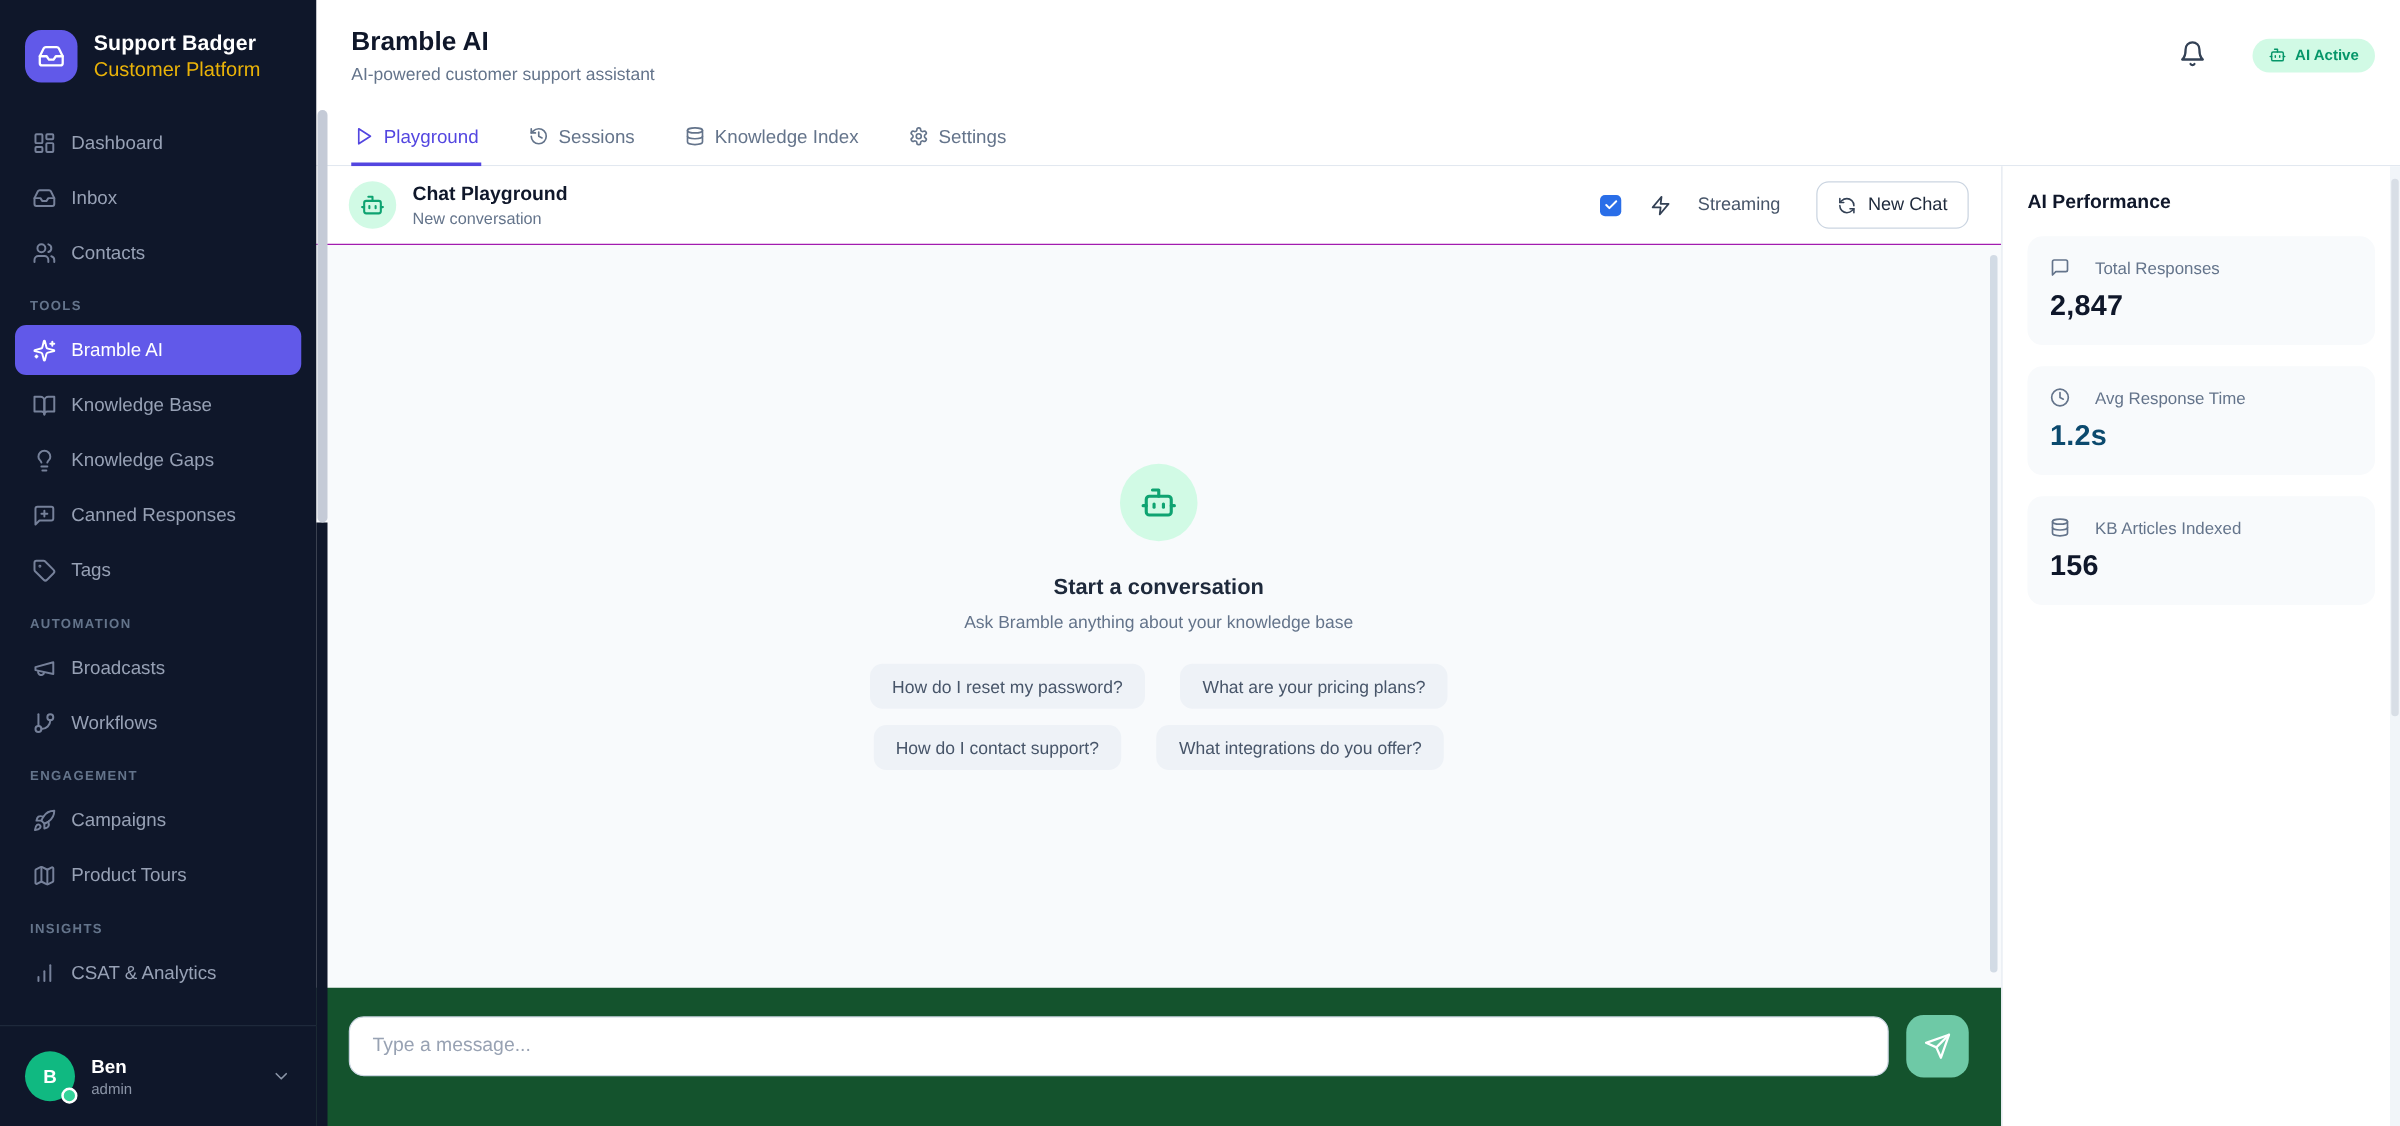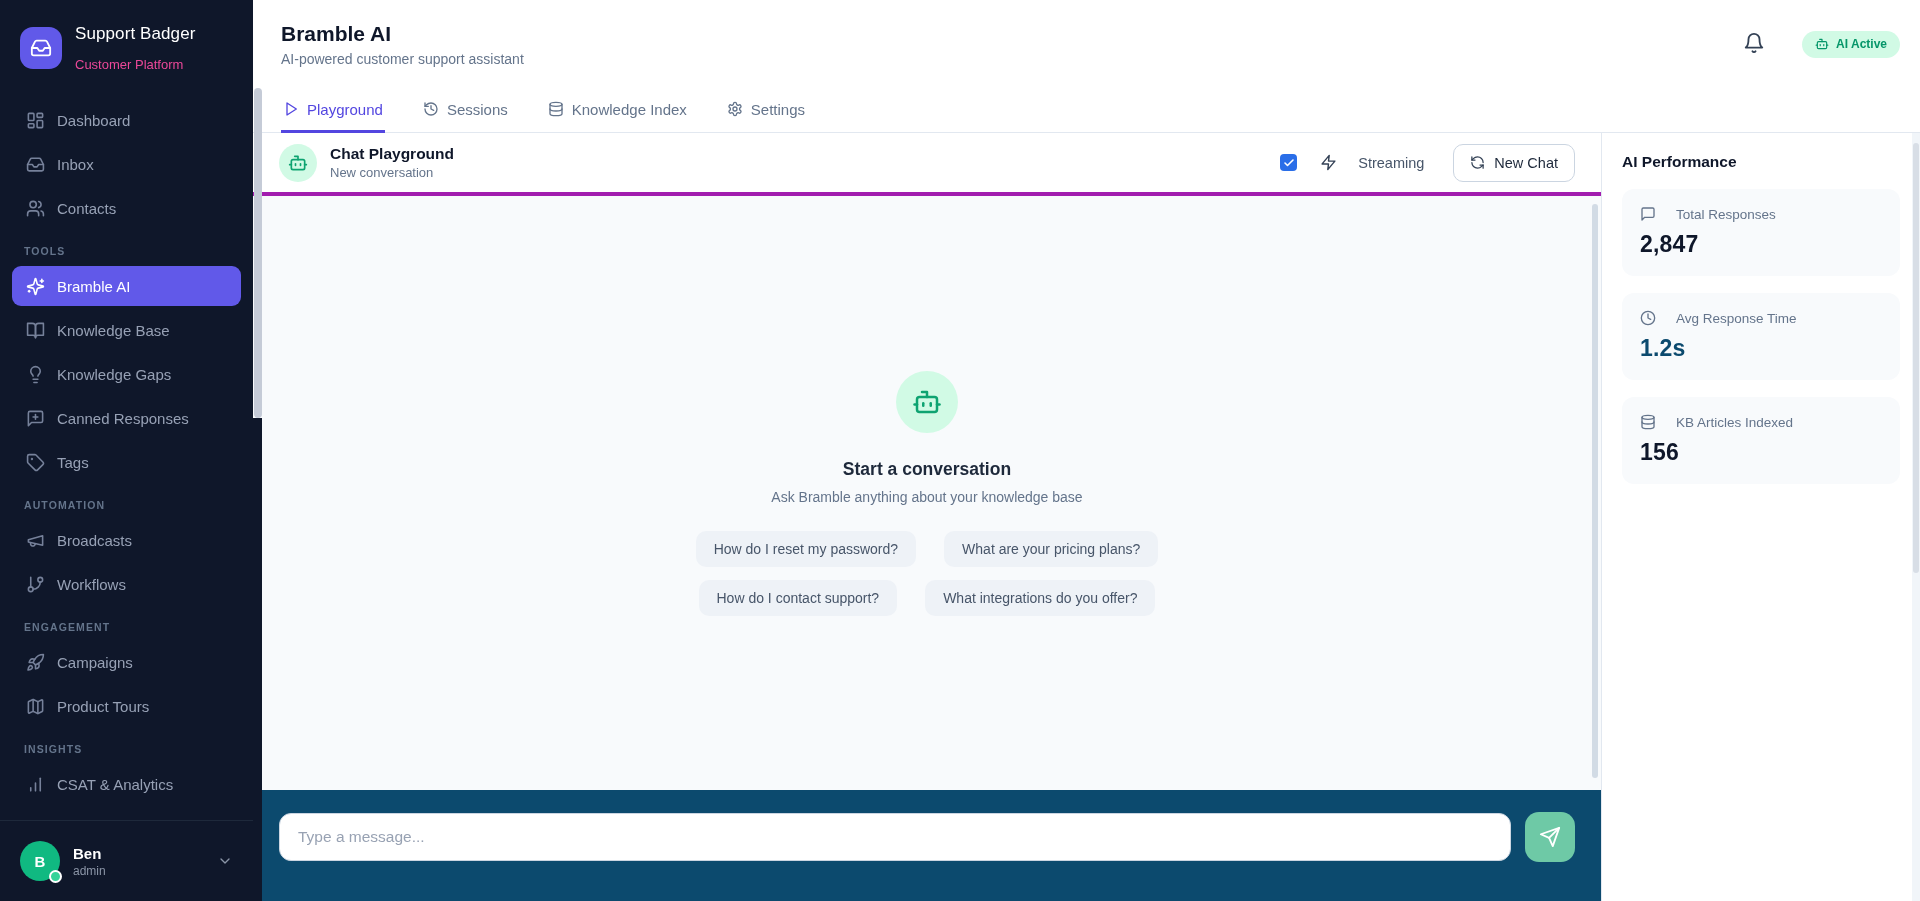--- a/index.html
+++ b/index.html
@@ -7,22 +7,22 @@
   #app { position:relative; width:1920px; height:901px; display:flex; }
 
   .icon { display:inline-flex; align-items:center; justify-content:center; flex:0 0 auto; }
   .icon svg { width:100%; height:100%; display:block; }
 
   
   .sidebar { width:253px; height:901px; background:#0f172a; color:#97a1b5; display:flex; flex-direction:column; flex:0 0 253px; position:relative; z-index:2; }
   .sb-header { padding:24px 20px 22px; display:flex; align-items:center; gap:13px; }
   .logo { width:42px; height:42px; border-radius:13px; background:#6159e9; display:flex; align-items:center; justify-content:center; color:#fff; }
   .logo .icon { width:22px; height:22px; }
-  .sb-title { font-size:17px; font-weight:400; color:#fff; letter-spacing:.1px; }
-  .sb-sub { font-size:13px; color:#ec4899; margin-top:13px; }
+  .sb-title { font-size:17px; font-weight:700; color:#fff; letter-spacing:.1px; }
+  .sb-sub { font-size:16px; color:#eab308; margin-top:3px; }
   nav { flex:1 1 auto; padding:6px 12px 0; overflow:hidden; }
   .nav-section { margin:16px 0 8px; padding-left:12px; font-size:10.5px; font-weight:700; letter-spacing:1.1px; color:#64748b; line-height:14px; }
   .nav-item { height:40px; margin-bottom:4px; border-radius:9px; display:flex; align-items:center; gap:12px; padding:0 10px 0 14px; color:#97a1b5; font-size:15px; cursor:pointer; }
   .nav-item .icon { width:19px; height:19px; color:#76819a; }
   .nav-item.active { background:#6159e9; color:#fff; }
   .nav-item.active .icon { color:#fff; }
   .sb-user { border-top:1px solid #1e293b; height:81px; padding:0 20px; display:flex; align-items:center; gap:13px; cursor:pointer; }
   .avatar { position:relative; width:40px; height:40px; border-radius:50%; background:#10b981; color:#fff; font-size:15px; font-weight:700; display:flex; align-items:center; justify-content:center; }
   .status-dot { position:absolute; right:-2px; bottom:-2px; width:13px; height:13px; border-radius:50%; background:#34d399; border:2.5px solid #ffffff; }
   .user-meta { flex:1; }
@@ -45,21 +45,21 @@
   .ai-badge { display:flex; align-items:center; gap:7px; height:27px; padding:0 13px; border-radius:999px; background:#d1fae5; color:#059669; font-size:12px; font-weight:700; }
   .ai-badge .icon { width:14px; height:14px; }
 
   .tabbar { height:45px; border-bottom:1px solid #e2e8f0; display:flex; gap:36px; padding:0 28px; background:#fff; }
   .tab { display:flex; align-items:center; gap:8px; font-size:15px; font-weight:500; color:#64748b; border-bottom:3px solid transparent; margin-bottom:-1px; cursor:pointer; background:none; padding:0 2px; }
   .tab .icon { width:16px; height:16px; }
   .tab.active { color:#5346e0; border-bottom-color:#5346e0; }
 
   .content { flex:1; display:flex; min-height:0; }
   .chat-col { flex:1; display:flex; flex-direction:column; min-width:0; }
-  .chat-header { height:63px; background:#fff; border-bottom:4px solid #a21caf; display:flex; align-items:center; gap:13px; padding:0 26px; }
+  .chat-header { height:63px; background:#fff; border-bottom:1px solid #a21caf; display:flex; align-items:center; gap:13px; padding:0 26px; }
   .bot-avatar { width:38px; height:38px; border-radius:50%; background:#d1fae5; color:#0ea371; display:flex; align-items:center; justify-content:center; }
   .bot-avatar .icon { width:20px; height:20px; }
   .ch-title { font-size:15.5px; font-weight:600; color:#0f172a; }
   .ch-sub { font-size:13px; color:#64748b; margin-top:2px; }
   .ch-spacer { flex:1; }
   .checkbox { width:17px; height:17px; border-radius:4px; background:#2a6ee8; color:#fff; display:flex; align-items:center; justify-content:center; cursor:pointer; }
   .checkbox .icon { width:12px; height:12px; }
   .zap { width:17px; height:17px; color:#334155; margin-left:10px; }
   .stream-lbl { font-size:14.5px; color:#475569; margin-left:8px; margin-right:16px; }
   .newchat-btn { height:38px; display:flex; align-items:center; gap:9px; padding:0 16px; border:1px solid #cbd5e1; border-radius:10px; background:#fff; font-size:14.5px; font-weight:500; color:#1e293b; font-family:inherit; cursor:pointer; }
@@ -69,21 +69,21 @@
   .empty { text-align:center; }
   .empty-circle { width:62px; height:62px; border-radius:50%; background:#d1fae5; color:#0ea371; display:flex; align-items:center; justify-content:center; margin:0 auto; }
   .empty-circle .icon { width:30px; height:30px; }
   .empty-title { margin-top:26px; font-size:17.5px; font-weight:600; color:#1e293b; }
   .empty-sub { margin-top:9px; font-size:14px; color:#64748b; }
   .chips { margin-top:26px; display:flex; flex-direction:column; gap:13px; }
   .chip-row { display:flex; gap:28px; justify-content:center; }
   .chip { padding:10px 18px; background:#eef2f7; border-radius:10px; font-size:14px; color:#475569; border:none; font-family:inherit; cursor:pointer; }
   .msg-scrollbar { position:absolute; right:3px; top:8px; bottom:12px; width:6px; border-radius:3px; background:#cbd5e1; opacity:.85; }
 
-  .input-area { height:111px; background:#0c4a6e; padding:22px 26px 4px; }
+  .input-area { height:111px; background:#14532d; padding:22px 26px 4px; }
   .input-row { display:flex; gap:14px; align-items:center; }
   .msg-input { flex:1; height:48px; border:1.5px solid #cbd5e1; border-radius:12px; padding:0 18px; font-size:15.5px; font-family:inherit; color:#0f172a; outline:none; background:#fff; }
   .msg-input::placeholder { color:#98a2b3; }
   .send-btn { width:50px; height:50px; border-radius:14px; background:#6ec9a6; border:none; color:#fff; display:flex; align-items:center; justify-content:center; cursor:pointer; }
   .send-btn .icon { width:22px; height:22px; }
   .input-helper { margin-top:9px; font-size:12.5px; color:#94a3b8; }
 
   
   .right-panel { width:319px; flex:0 0 319px; background:#fff; border-left:1px solid #e2e8f0; padding:18px 20px; overflow:hidden; }
   .rp-title { font-size:15.5px; font-weight:700; color:#0f172a; margin-bottom:18px; margin-top:2px; }

